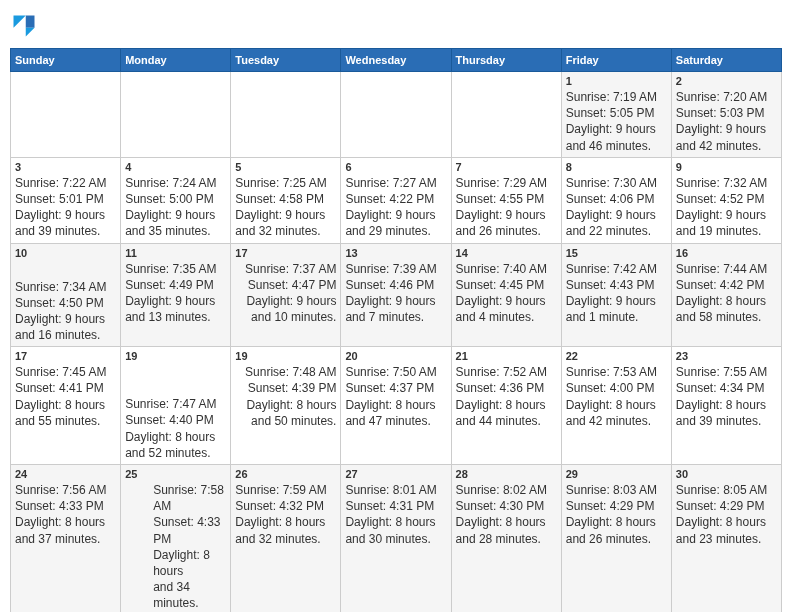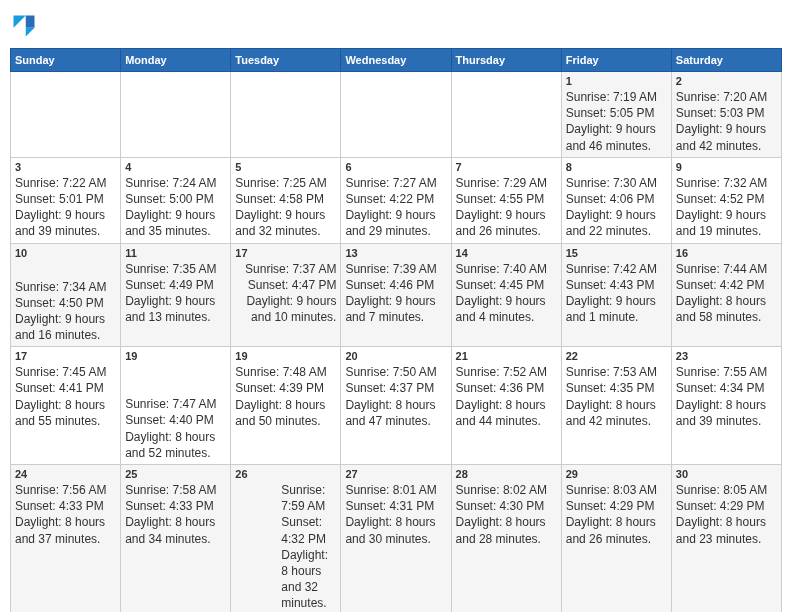--- a/index.html
+++ b/index.html
@@ -260,21 +260,21 @@
           </td>
           <td>
             <span class="day-number">19</span>
             <div class="day-info" style="white-space: pre-line; margin-top: 34px;">Sunrise: 7:47 AM
 Sunset: 4:40 PM
 Daylight: 8 hours
 and 52 minutes.</div>
           </td>
           <td>
             <span class="day-number">19</span>
-            <div class="day-info" style="white-space: pre-line;">Sunrise: 7:48 AM
+            <div class="day-info" style="white-space: pre-line; text-align: right;">Sunrise: 7:48 AM
 Sunset: 4:39 PM
 Daylight: 8 hours
 and 50 minutes.</div>
           </td>
           <td>
             <span class="day-number">20</span>
             <div class="day-info" style="white-space: pre-line;">Sunrise: 7:50 AM
 Sunset: 4:37 PM
 Daylight: 8 hours
 and 47 minutes.</div>
@@ -282,21 +282,21 @@
           <td>
             <span class="day-number">21</span>
             <div class="day-info" style="white-space: pre-line;">Sunrise: 7:52 AM
 Sunset: 4:36 PM
 Daylight: 8 hours
 and 44 minutes.</div>
           </td>
           <td>
             <span class="day-number">22</span>
             <div class="day-info" style="white-space: pre-line;">Sunrise: 7:53 AM
-Sunset: 4:35 PM
+Sunset: 4:00 PM
 Daylight: 8 hours
 and 42 minutes.</div>
           </td>
           <td>
             <span class="day-number">23</span>
             <div class="day-info" style="white-space: pre-line;">Sunrise: 7:55 AM
 Sunset: 4:34 PM
 Daylight: 8 hours
 and 39 minutes.</div>
           </td>
@@ -304,28 +304,28 @@
         <tr>
           <td>
             <span class="day-number">24</span>
             <div class="day-info" style="white-space: pre-line;">Sunrise: 7:56 AM
 Sunset: 4:33 PM
 Daylight: 8 hours
 and 37 minutes.</div>
           </td>
           <td>
             <span class="day-number">25</span>
-            <div class="day-info" style="white-space: pre-line;">Sunrise: 7:58 AM
+            <div class="day-info" style="white-space: pre-line; margin-left: 28px;">Sunrise: 7:58 AM
 Sunset: 4:33 PM
 Daylight: 8 hours
 and 34 minutes.</div>
           </td>
           <td>
             <span class="day-number">26</span>
-            <div class="day-info" style="white-space: pre-line; margin-left: 46px;">Sunrise: 7:59 AM
+            <div class="day-info" style="white-space: pre-line;">Sunrise: 7:59 AM
 Sunset: 4:32 PM
 Daylight: 8 hours
 and 32 minutes.</div>
           </td>
           <td>
             <span class="day-number">27</span>
             <div class="day-info" style="white-space: pre-line;">Sunrise: 8:01 AM
 Sunset: 4:31 PM
 Daylight: 8 hours
 and 30 minutes.</div>

